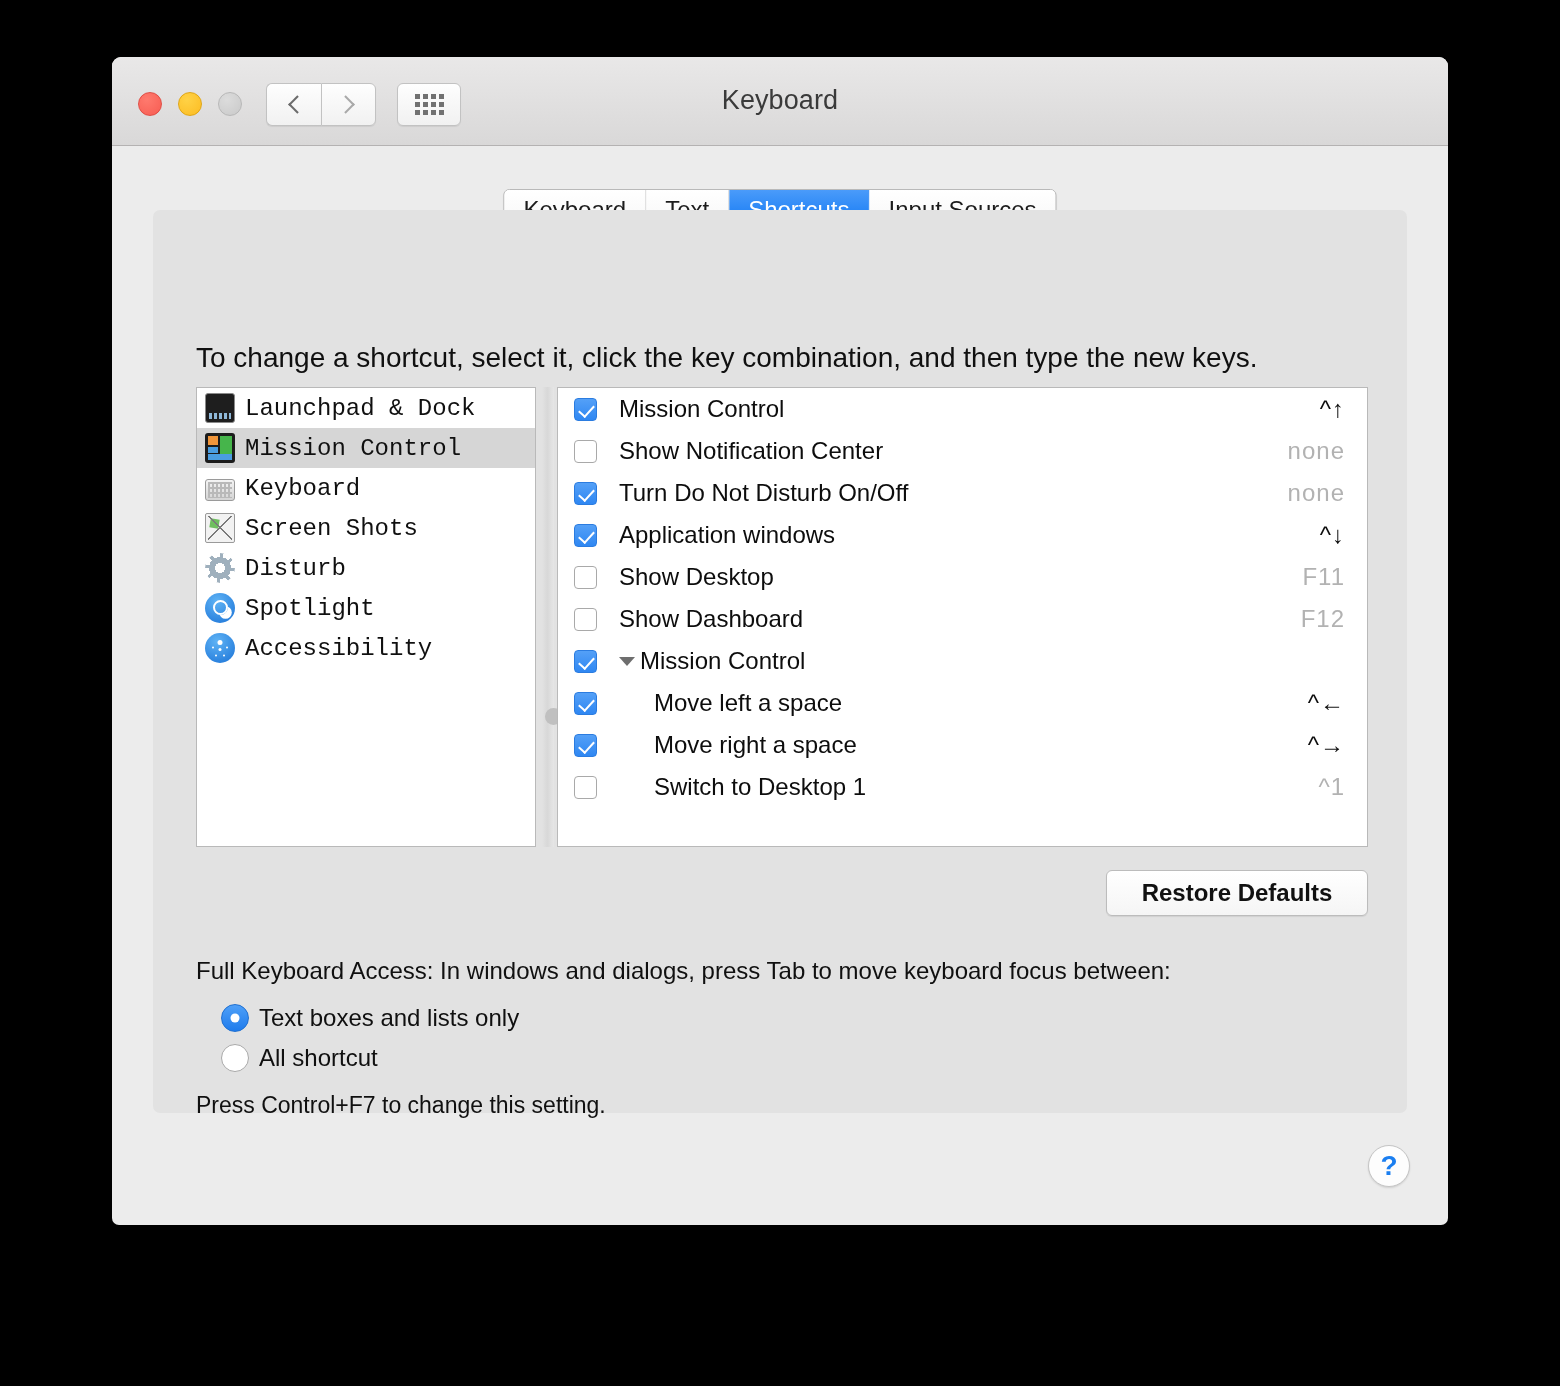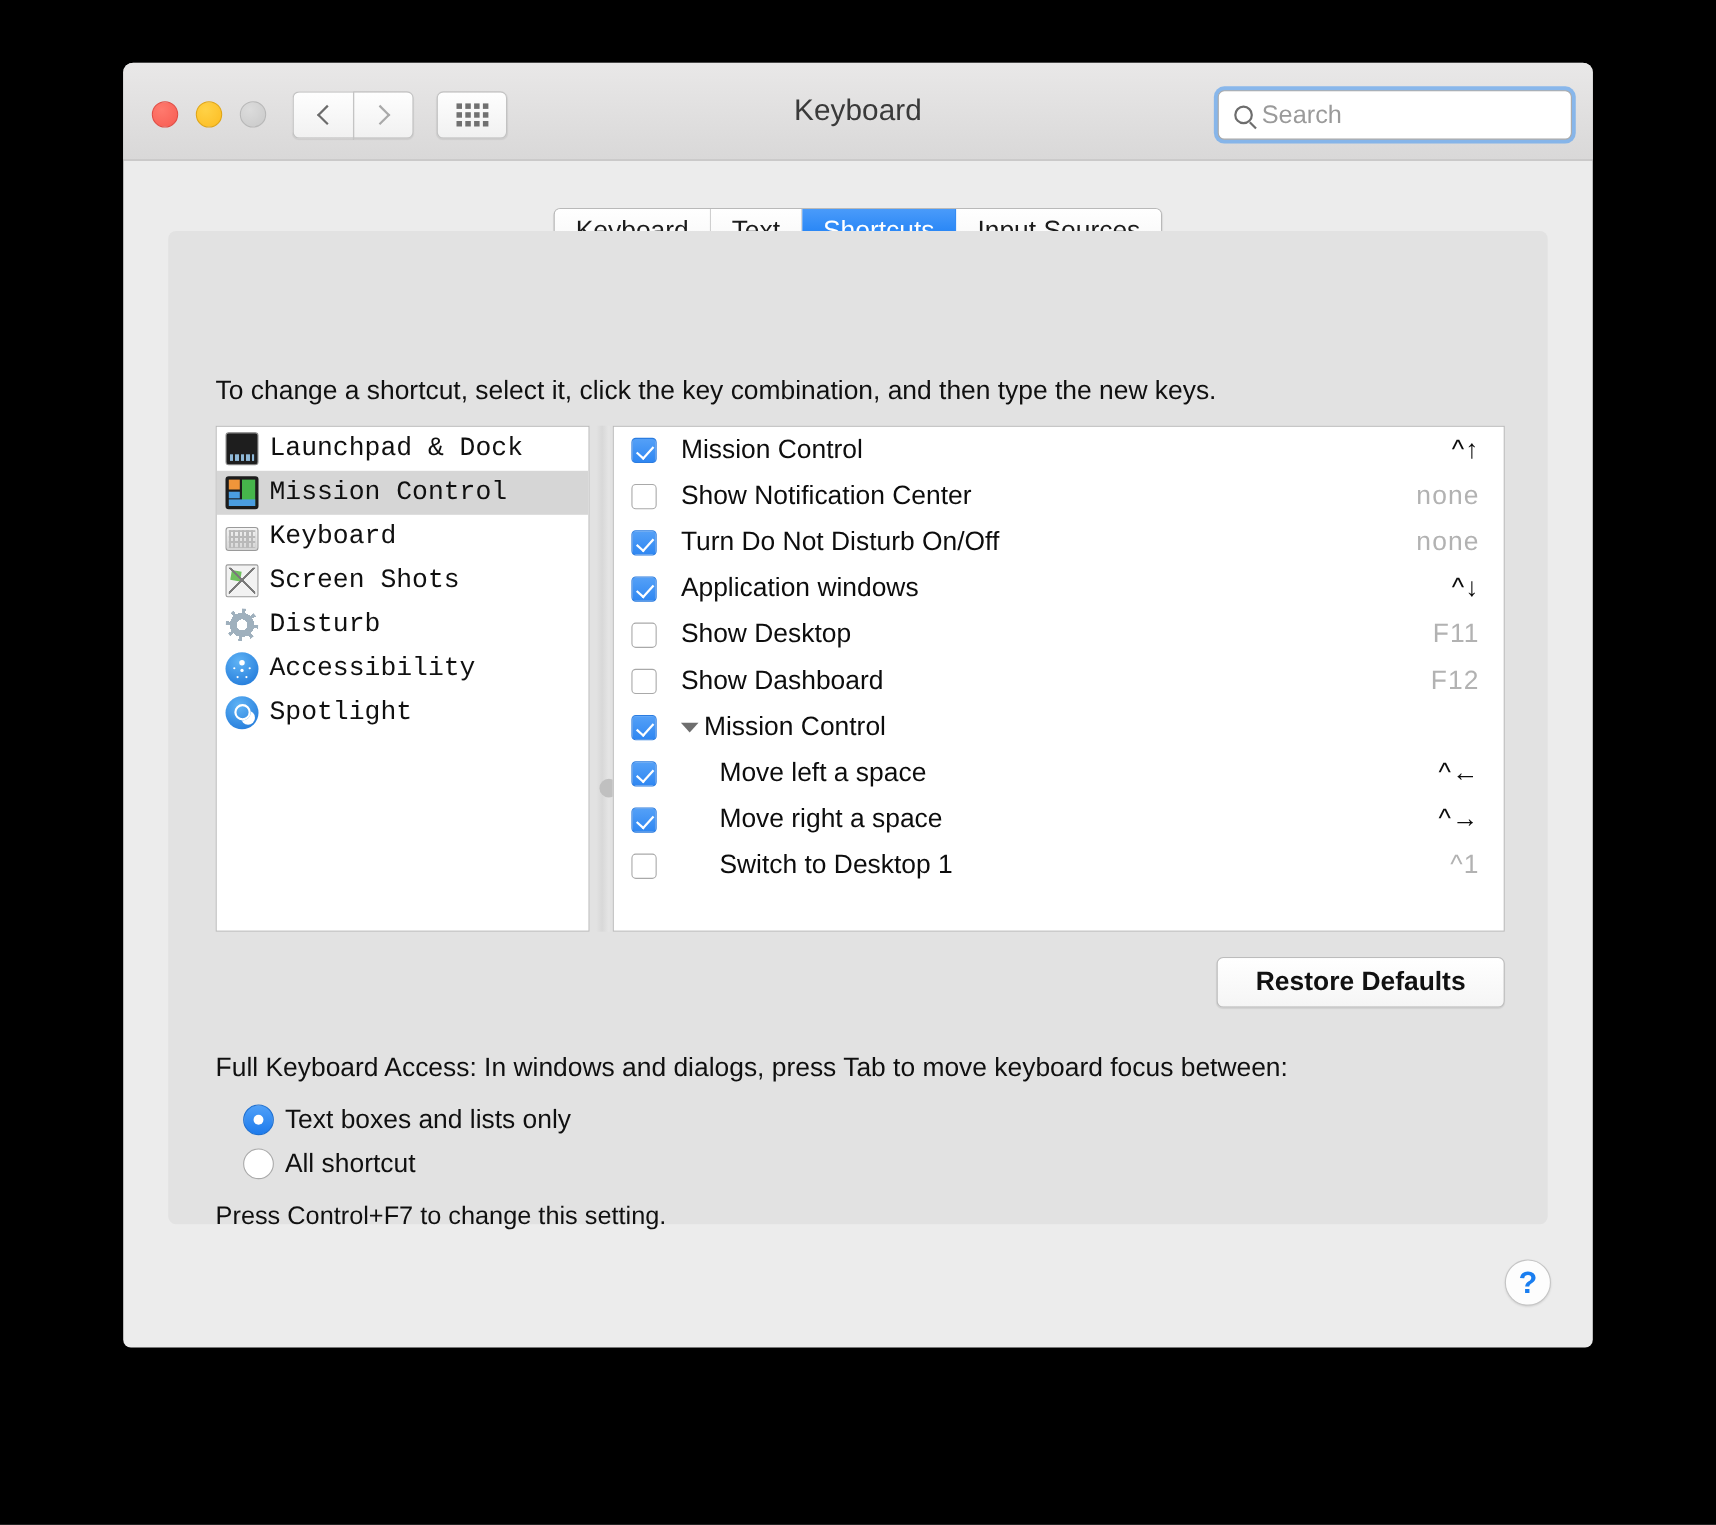--- a/index.html
+++ b/index.html
@@ -119,21 +119,21 @@
   
   #panel {
     position: absolute; left: 41px; top: 153px;
     width: 1254px; height: 903px;
     background: #e2e2e2;
     border-radius: 7px;
   }
 
   #hint {
     position: absolute; left: 43px; top: 132px;
-    font-size: 24px; color: #101010; white-space: nowrap;
+    font-size: 28px; color: #101010; white-space: nowrap;
   }
 
   
   .listbox {
     position: absolute;
     background: #fff;
     border: 1px solid #b9b9b9;
     overflow: hidden;
   }
   #left-list  { left: 43px;  top: 177px; width: 340px; height: 460px; font-family: Liberation Mono, monospace; }
@@ -339,25 +339,20 @@
           <i></i>
           <i></i>
           <i></i>
           <i></i>
           <i></i>
       </span>
     </div>
 
     <div id="win-title">Keyboard</div>
 
-    <div id="search-wrap">
-      <span class="mag"></span>
-      <span id="caret"></span>
-      <input id="search-input" type="text" placeholder="Search" style="">
-    </div>
   </div>
 
   <div id="tabs">
     <div class="tab">Keyboard</div>
     <div class="tab">Text</div>
     <div class="tab active">Shortcuts</div>
     <div class="tab">Input Sources</div>
   </div>
 
   <div id="panel">
@@ -387,26 +382,26 @@
       </div>
       <div class="cat-row">
         <span class="cat-icon ic-screenshot"></span>
         <span class="cat-label">Screen Shots</span>
       </div>
       <div class="cat-row">
         <span class="cat-icon ic-services"></span>
         <span class="cat-label">Disturb</span>
       </div>
       <div class="cat-row">
+        <span class="cat-icon ic-spotlight"></span>
+        <span class="cat-label">Spotlight</span>
+      </div>
+      <div class="cat-row">
         <span class="cat-icon ic-access"></span>
         <span class="cat-label">Accessibility</span>
-      </div>
-      <div class="cat-row">
-        <span class="cat-icon ic-spotlight"></span>
-        <span class="cat-label">Spotlight</span>
       </div>
     </div>
 
     <div class="listbox" id="right-list">
       <div class="sc-row">
         <span class="cb on"></span>
         <span class="sc-label">Mission Control</span>
         <span class="sc-key">^↑</span>
       </div>
       <div class="sc-row">

